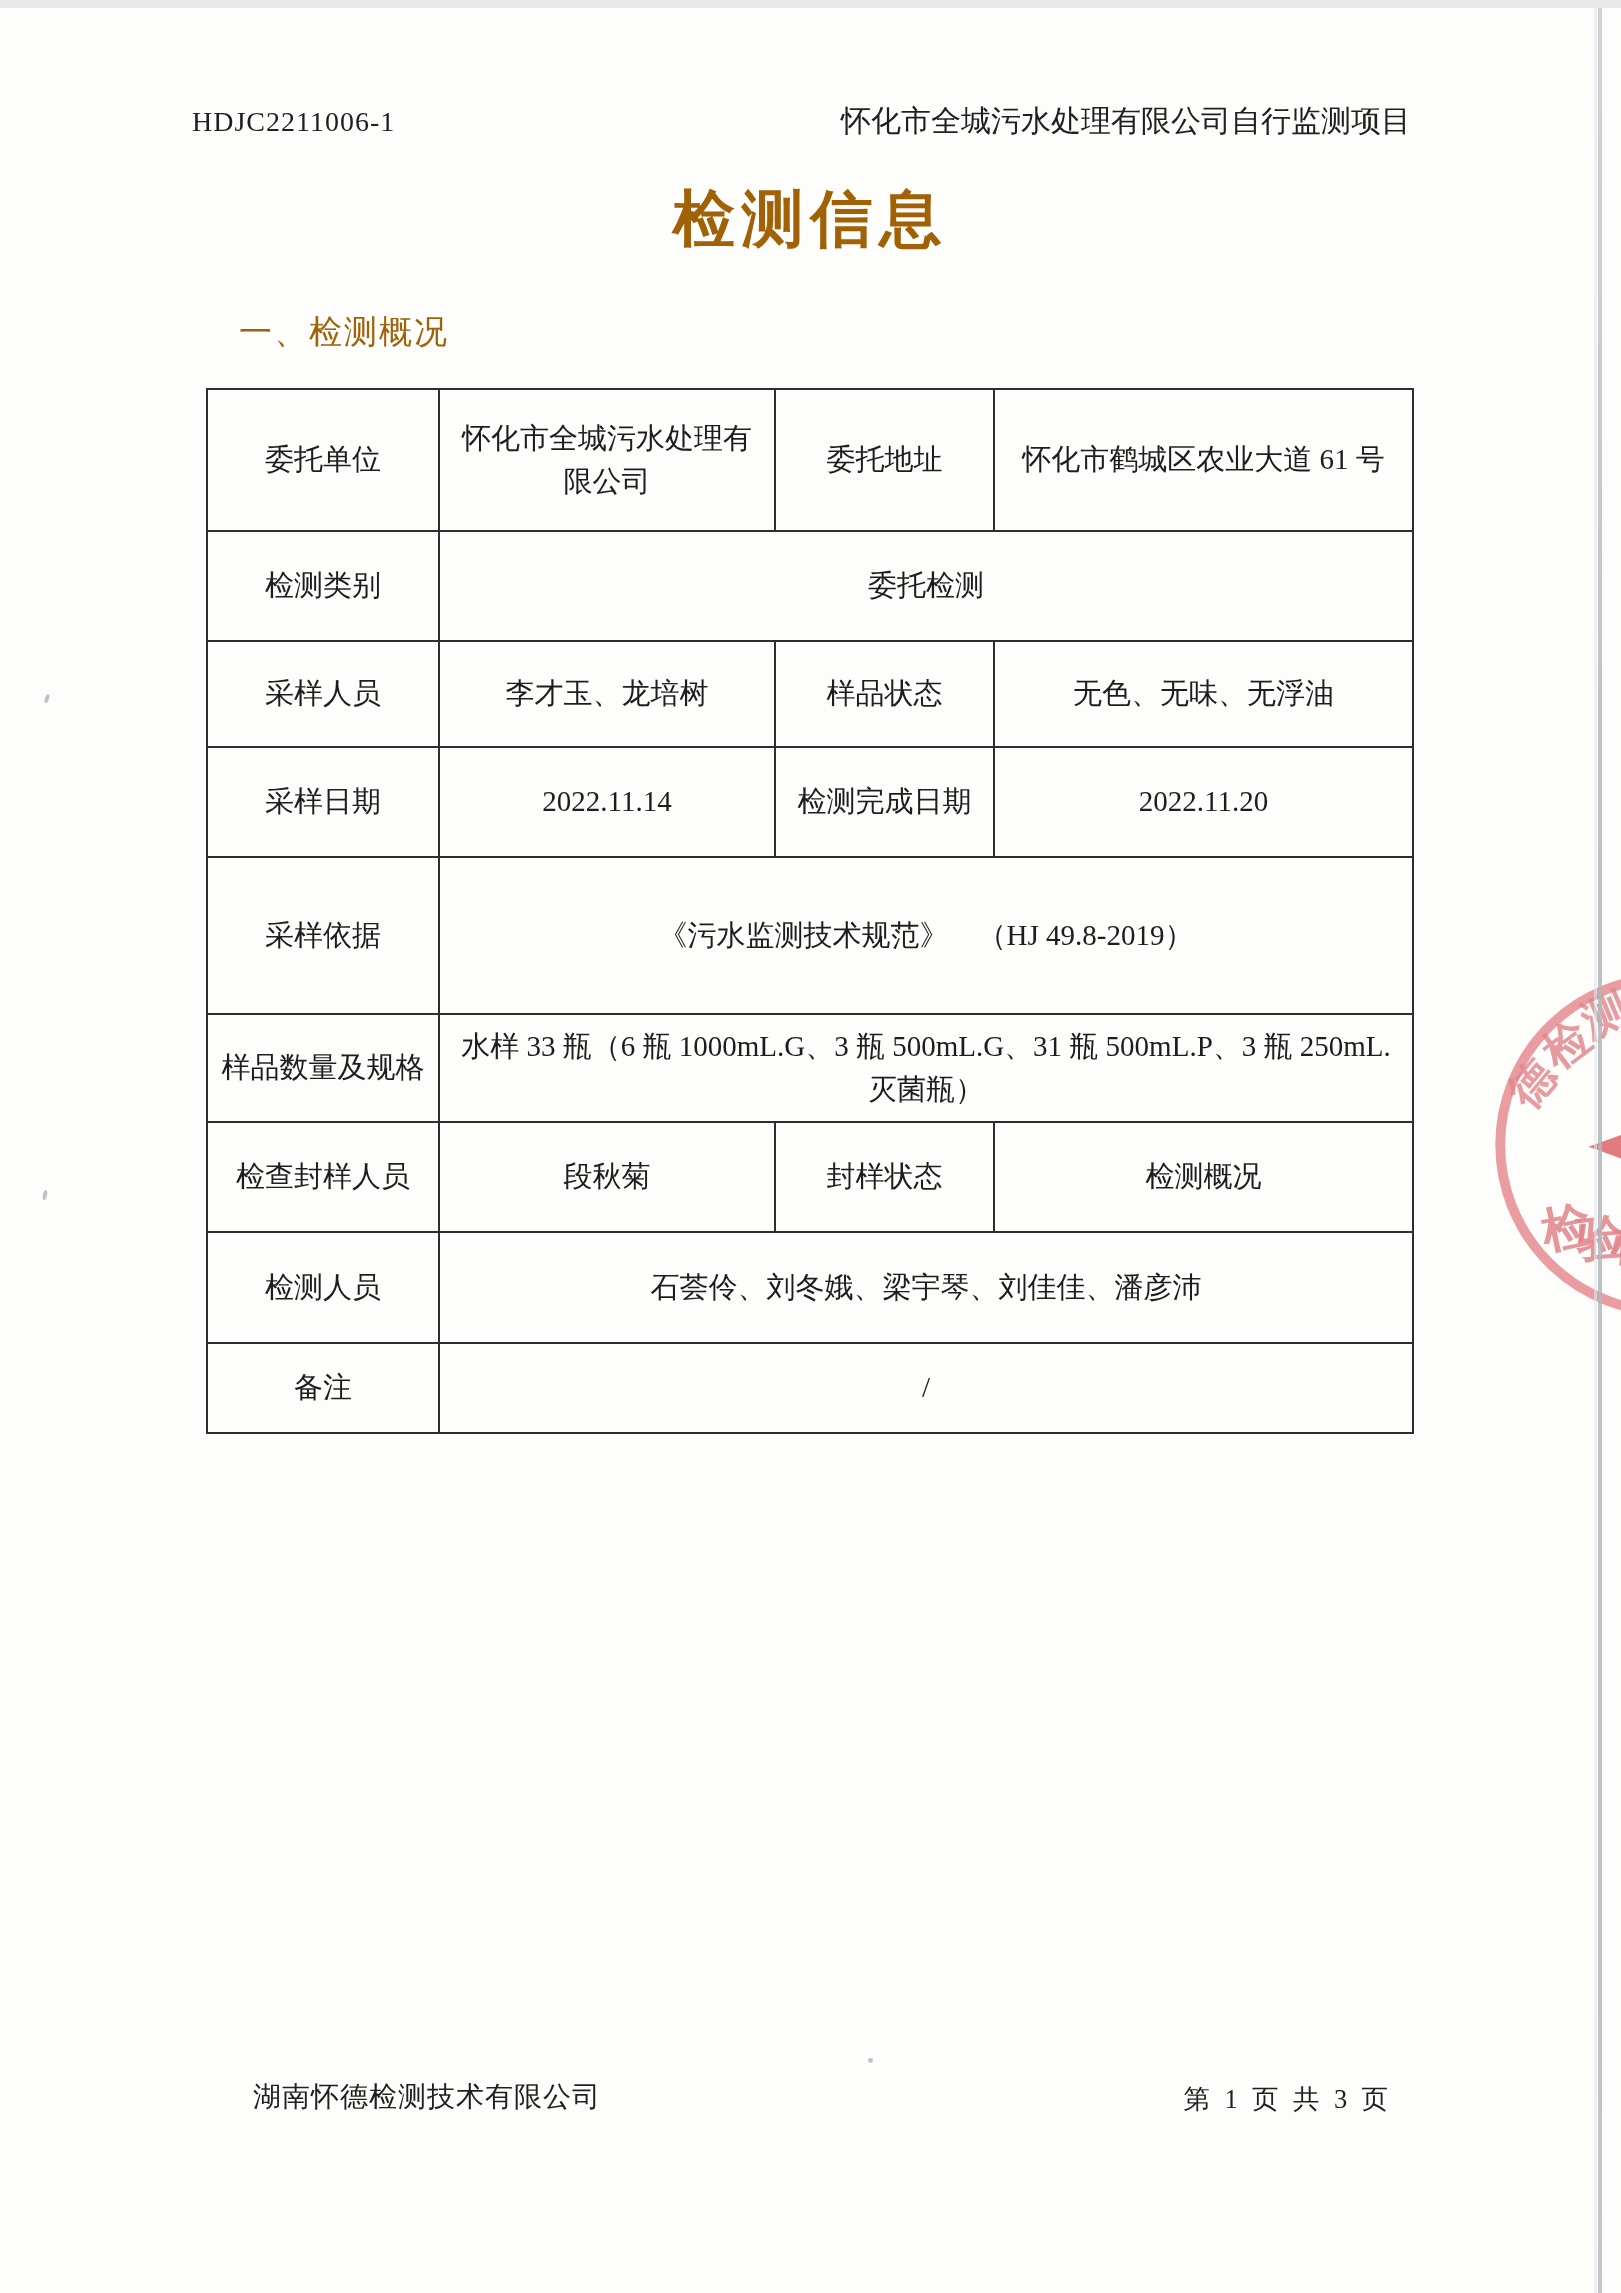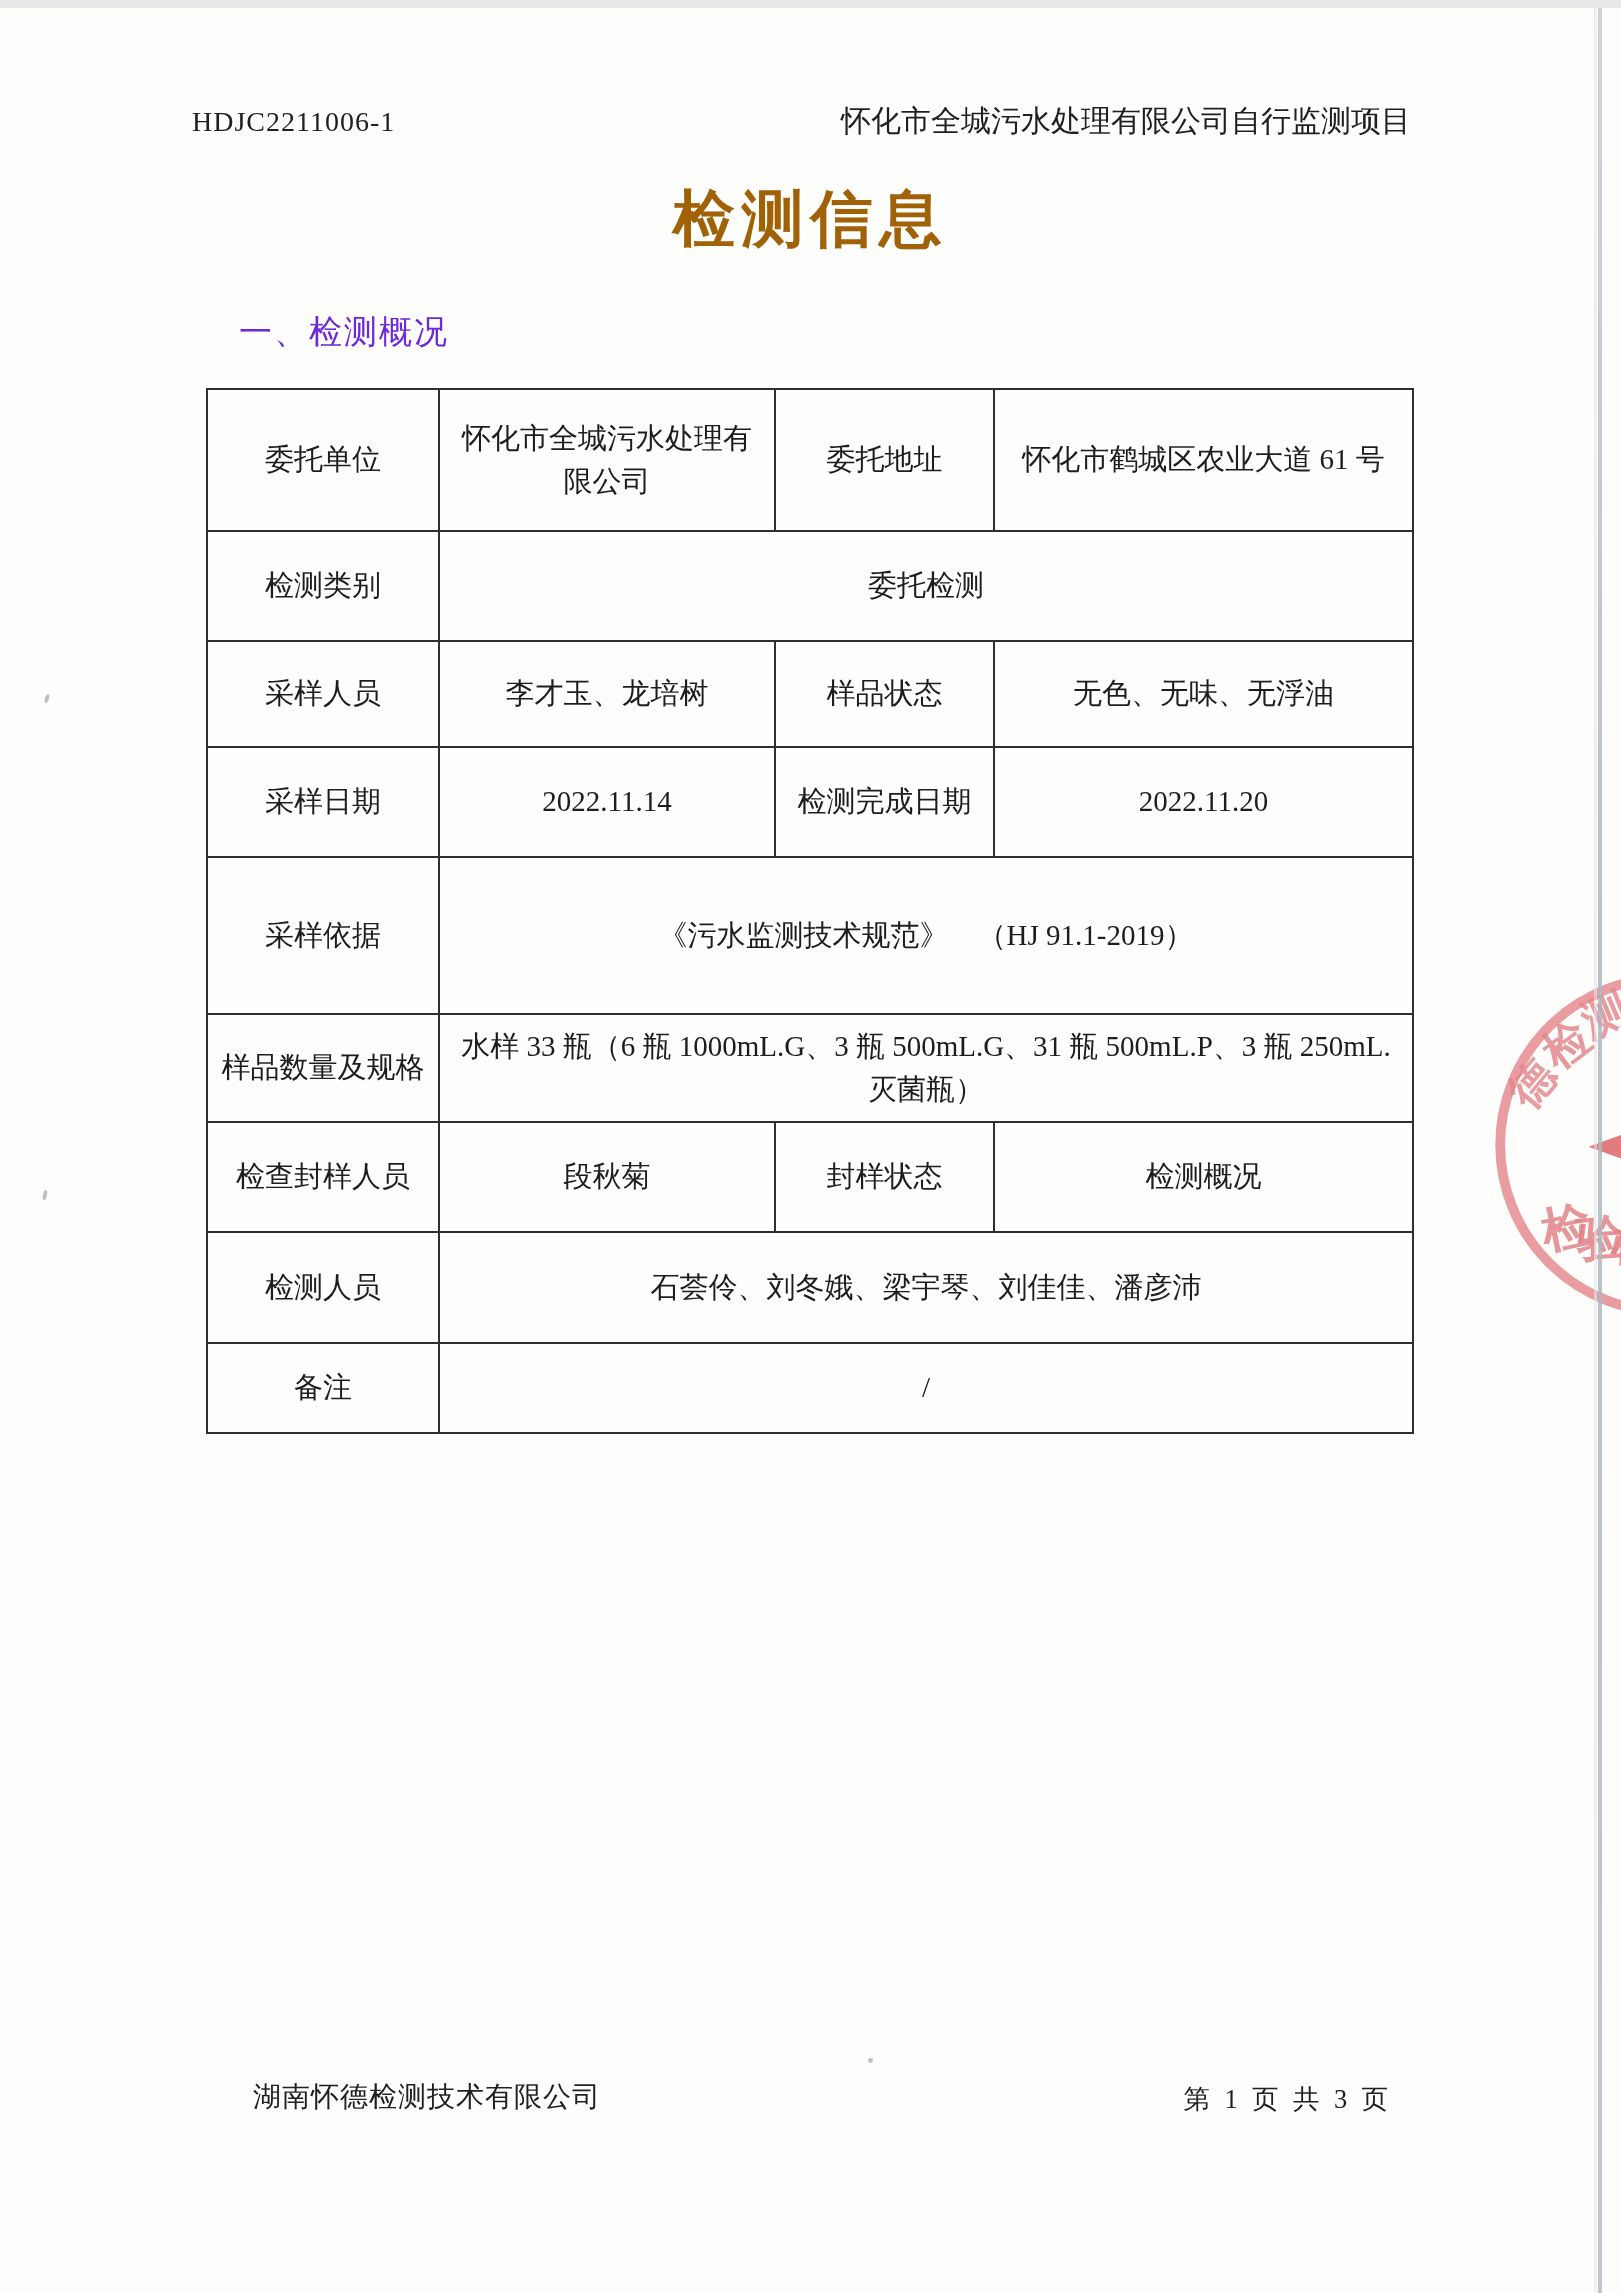--- a/index.html
+++ b/index.html
@@ -11,21 +11,21 @@
     overflow:hidden;
     font-family:"Liberation Serif","DejaVu Serif",serif;
     color:#1f1f1f;
   }
   
   .hdr-left{position:absolute;left:192px;top:98px;font-size:28px;letter-spacing:1px;}
   .hdr-right{position:absolute;right:210px;top:93px;font-size:30px;}
   
   .doc-title{position:absolute;left:0;top:169px;width:100%;text-align:center;
     font-size:62px;font-weight:bold;letter-spacing:6.9px;color:#a16207;}
-  .section-h{position:absolute;left:239px;top:302px;font-size:33px;letter-spacing:2px;color:#6d28d9;}
+  .section-h{position:absolute;left:239px;top:302px;font-size:33px;letter-spacing:2px;color:#a16207;}
   
   table.info{
     position:absolute;left:206px;top:380px;width:1206px;
     border-collapse:collapse;table-layout:fixed;
     font-size:29px;color:#1d1d1d;
   }
   table.info td{
     border:2px solid #2e2e2e;
     text-align:center;vertical-align:middle;
     padding:0 7.8px;line-height:1.5;
@@ -96,21 +96,21 @@
       <td>无色、无味、无浮油</td>
     </tr>
     <tr class="r4">
       <td class="lbl">采样日期</td>
       <td>2022.11.14</td>
       <td class="lbl">检测完成日期</td>
       <td>2022.11.20</td>
     </tr>
     <tr class="r5">
       <td class="lbl">采样依据</td>
-      <td colspan="3">《污水监测技术规范》　（HJ 91.1-2019）</td>
+      <td colspan="3">《污水监测技术规范》　（HJ 49.8-2019）</td>
     </tr>
     <tr class="r6">
       <td class="lbl">样品数量及规格</td>
       <td colspan="3" class="leftv">水样 33 瓶（6 瓶 1000mL.G、3 瓶 500mL.G、31 瓶 500mL.P、3 瓶 250mL.灭菌瓶）</td>
     </tr>
     <tr class="r7">
       <td class="lbl">检查封样人员</td>
       <td>段秋菊</td>
       <td class="lbl">封样状态</td>
       <td>检测概况</td>

